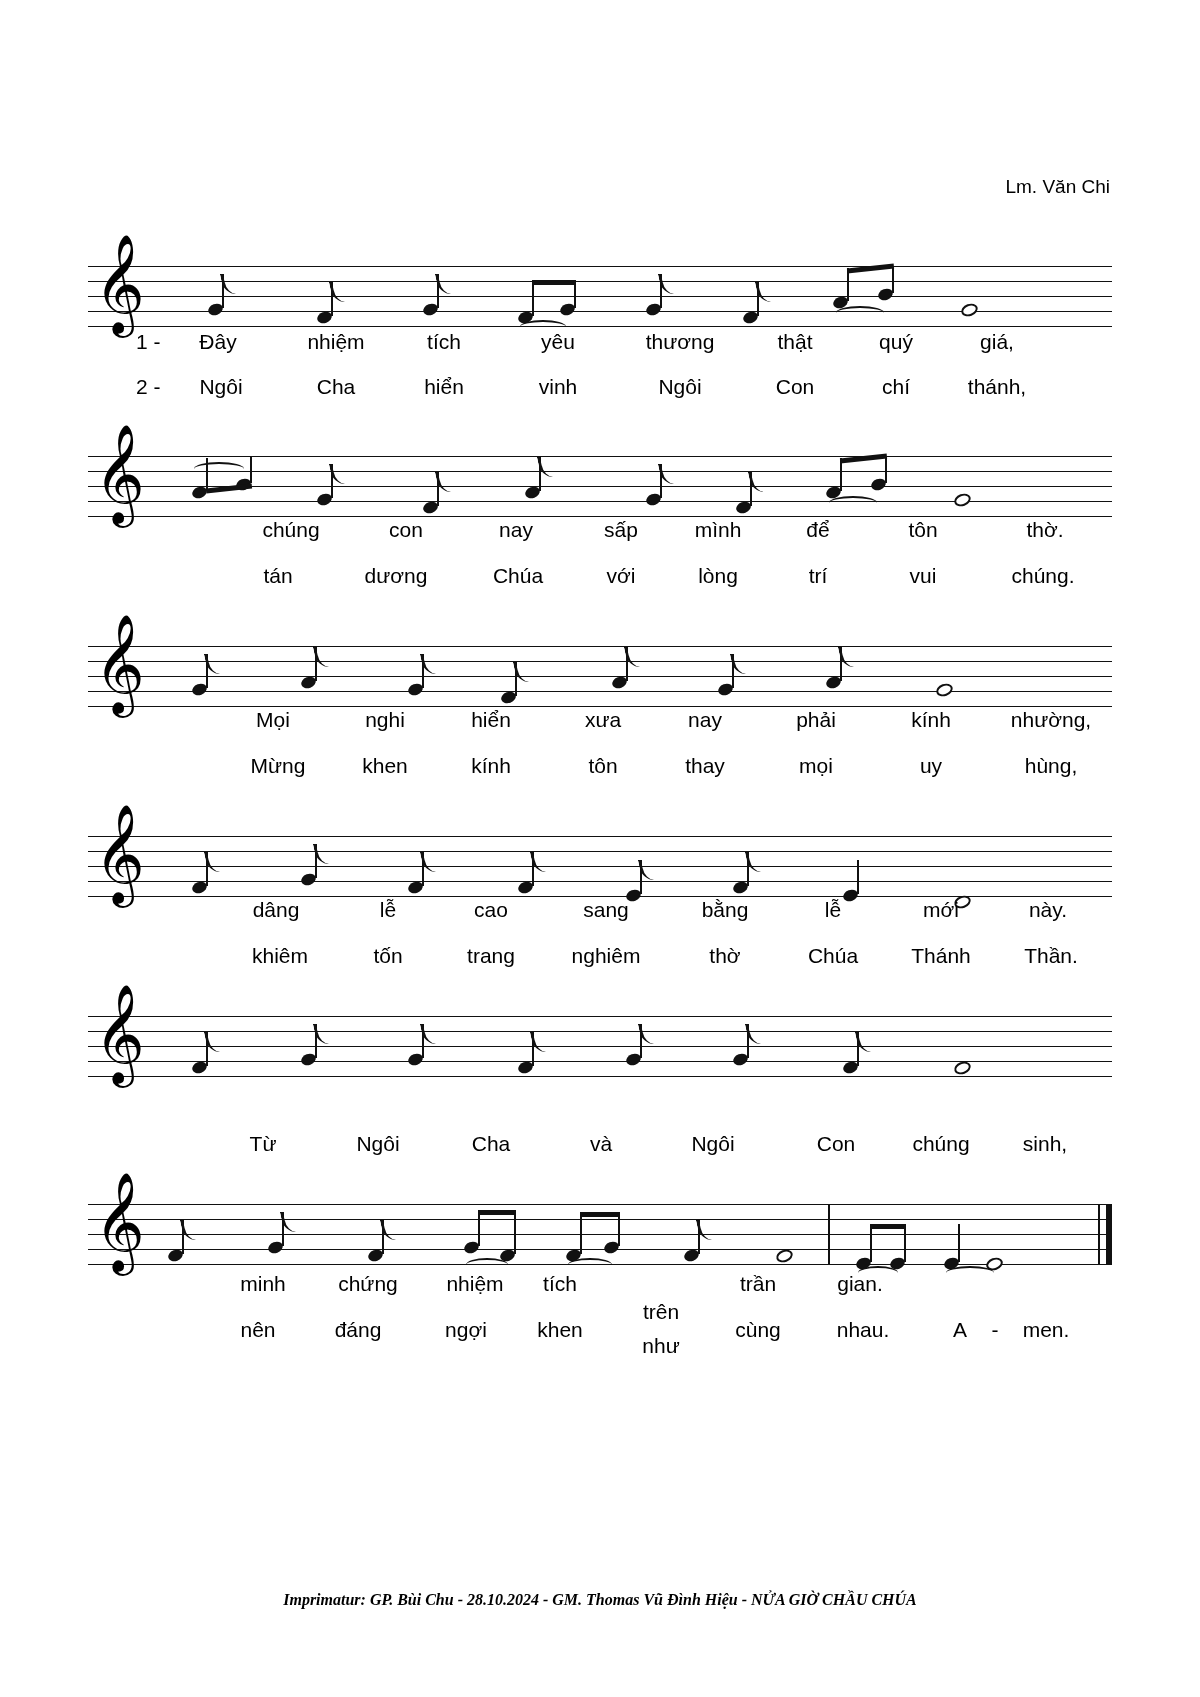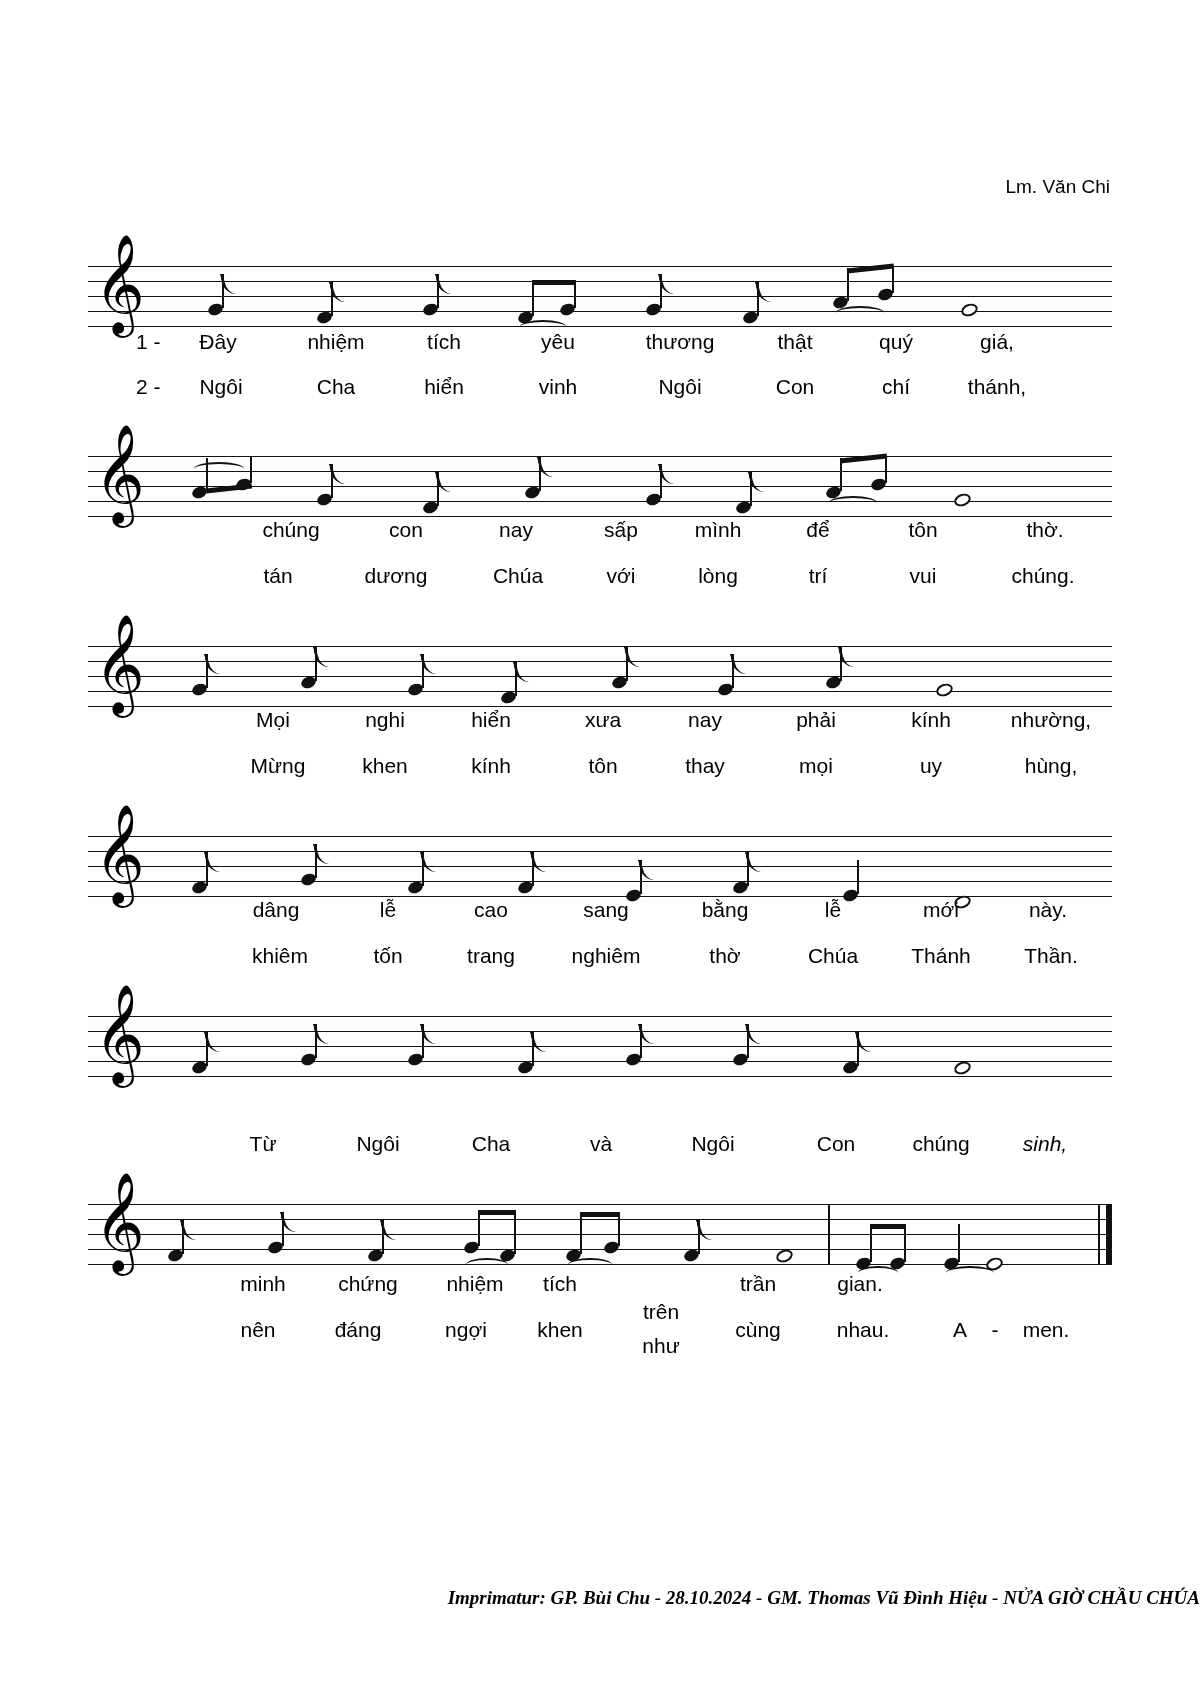--- a/index.html
+++ b/index.html
@@ -47,25 +47,25 @@
     top: 176px;
     right: 90px;
     font-family: "Liberation Sans", sans-serif;
     font-size: 19px;
   }
   .footer {
     position: absolute;
     bottom: 88px;
     left: 0;
     width: 1200px;
-    text-align: right;
+    text-align: center;
     font-family: "Liberation Serif", serif;
     font-style: italic;
     font-weight: bold;
-    font-size: 19px;
+    font-size: 16px;
   }
 
   
   .system {
     position: absolute;
     left: 88px;
     width: 1024px;
   }
   .staff {
     position: relative;
@@ -484,21 +484,21 @@
     </div>
   </div>
   <div class="lyrics" style="top:1132px;">
     <span style="left:175px;">Từ</span>
     <span style="left:290px;">Ngôi</span>
     <span style="left:403px;">Cha</span>
     <span style="left:513px;">và</span>
     <span style="left:625px;">Ngôi</span>
     <span style="left:748px;">Con</span>
     <span style="left:853px;">chúng</span>
-    <span style="left:957px;font-style:italic;">sinh,</span>
+    <span style="left:957px;">sinh,</span>
   </div>
 
   <div class="system" style="top:1196px;">
     <div class="staff">
       <div class="line l1"></div>
       <div class="line l2"></div>
       <div class="line l3"></div>
       <div class="line l4"></div>
       <div class="line l5"></div>
       <div class="clef">𝄞</div>

